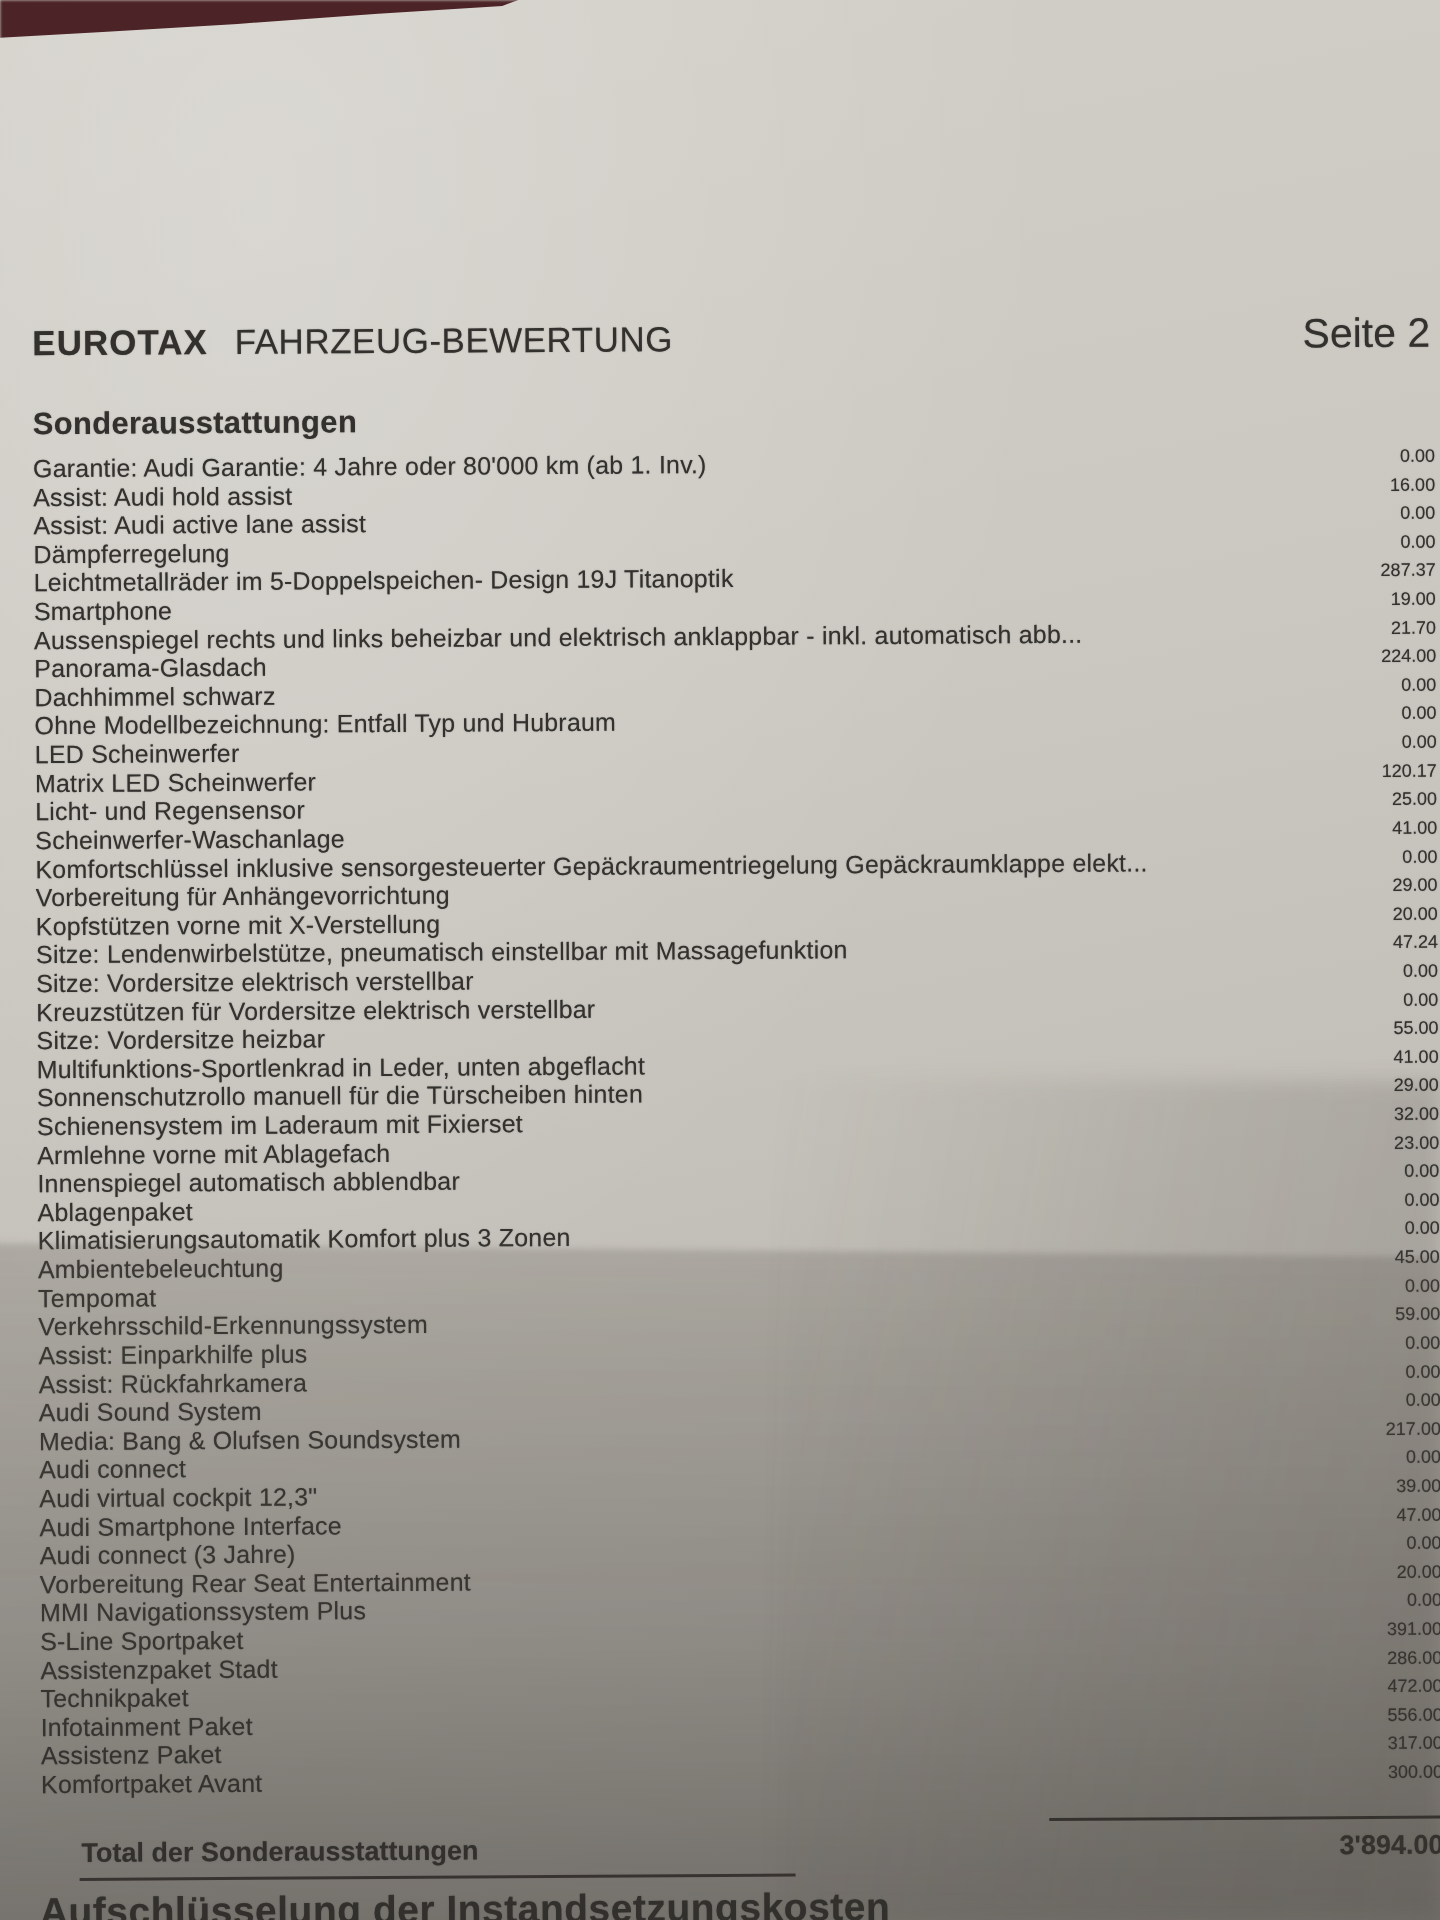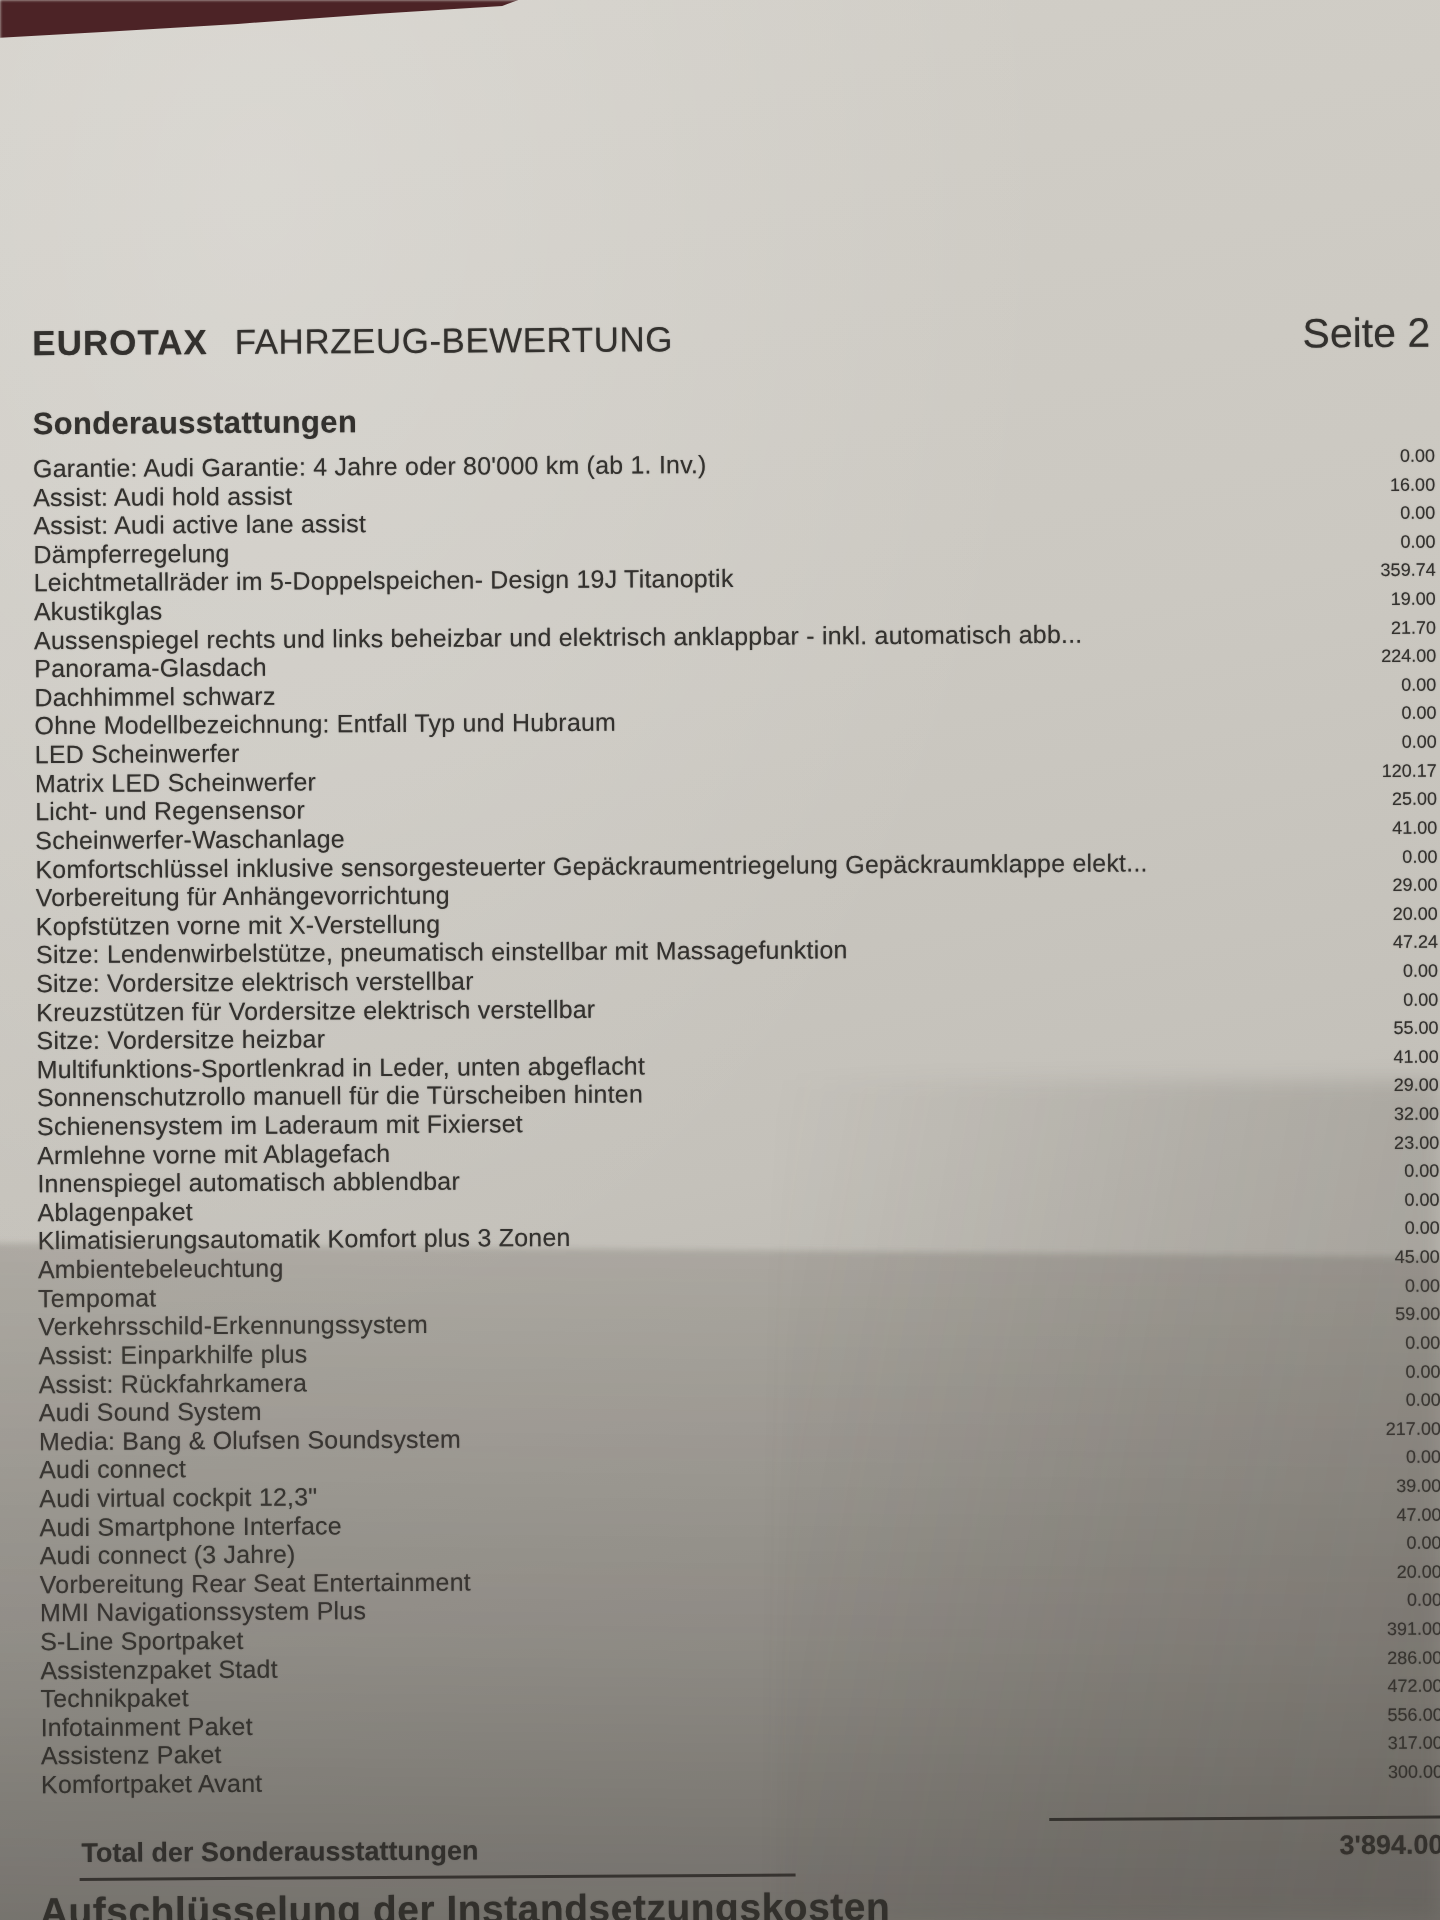--- a/index.html
+++ b/index.html
@@ -79,24 +79,24 @@
         <div class="row">
           <span class="lbl">Assist: Audi active lane assist</span>
           <span class="val">0.00</span>
         </div>
         <div class="row">
           <span class="lbl">Dämpferregelung</span>
           <span class="val">0.00</span>
         </div>
         <div class="row">
           <span class="lbl">Leichtmetallräder im 5-Doppelspeichen- Design 19J Titanoptik</span>
-          <span class="val">359.74</span>
-        </div>
-        <div class="row">
-          <span class="lbl">Akustikglas</span>
+          <span class="val">287.37</span>
+        </div>
+        <div class="row">
+          <span class="lbl">Smartphone</span>
           <span class="val">19.00</span>
         </div>
         <div class="row">
           <span class="lbl">Aussenspiegel rechts und links beheizbar und elektrisch anklappbar - inkl. automatisch abb...</span>
           <span class="val">21.70</span>
         </div>
         <div class="row">
           <span class="lbl">Panorama-Glasdach</span>
           <span class="val">224.00</span>
         </div>

